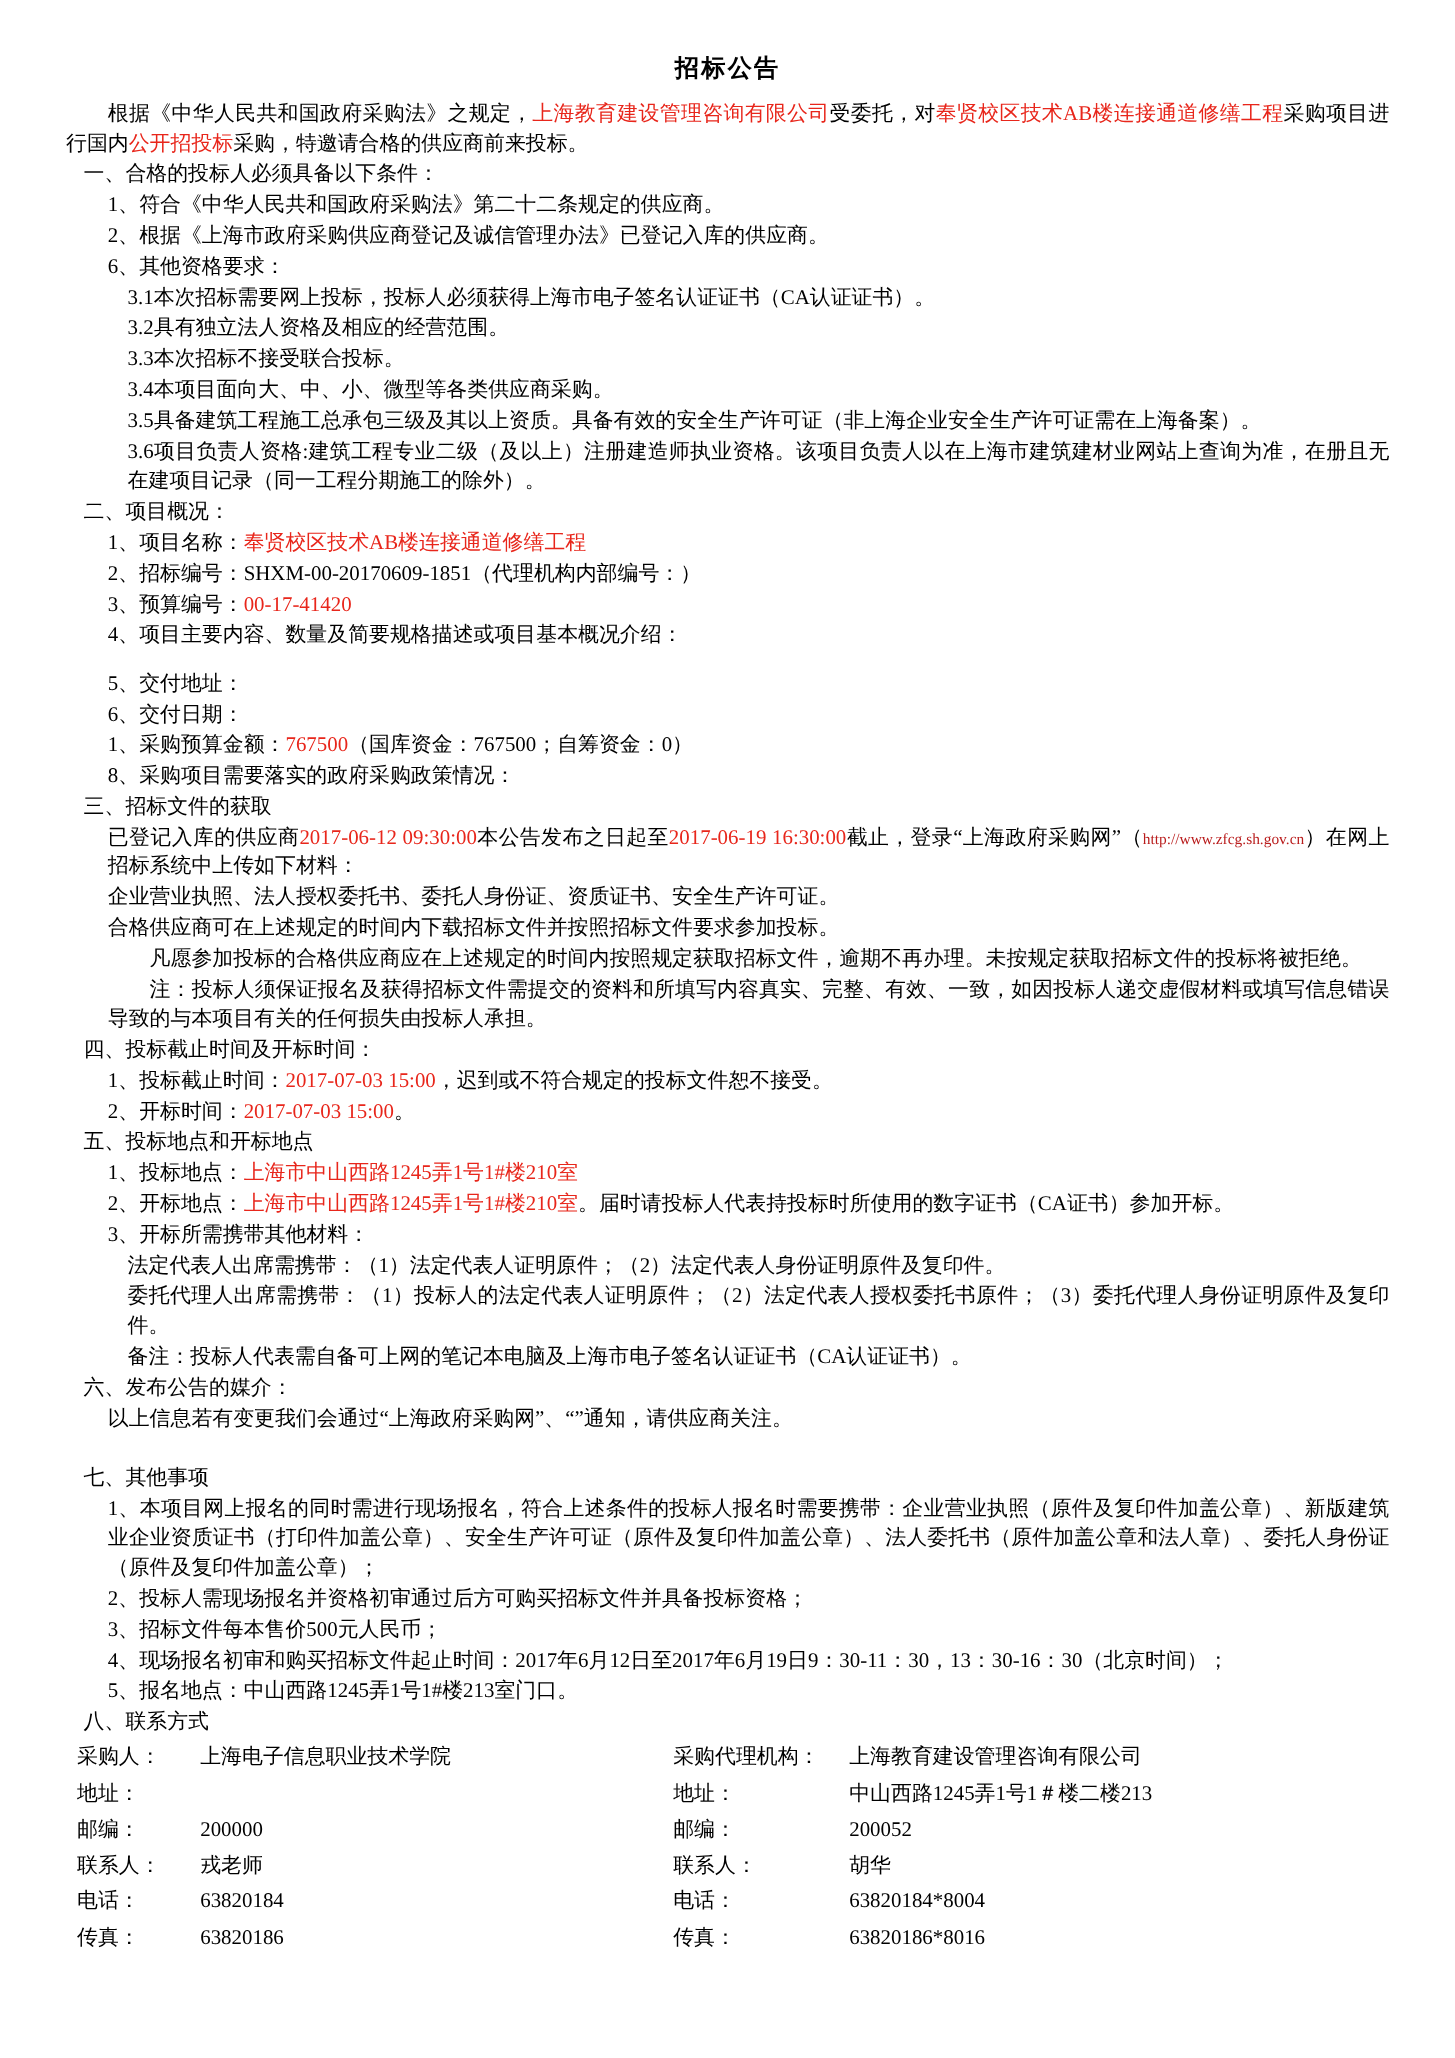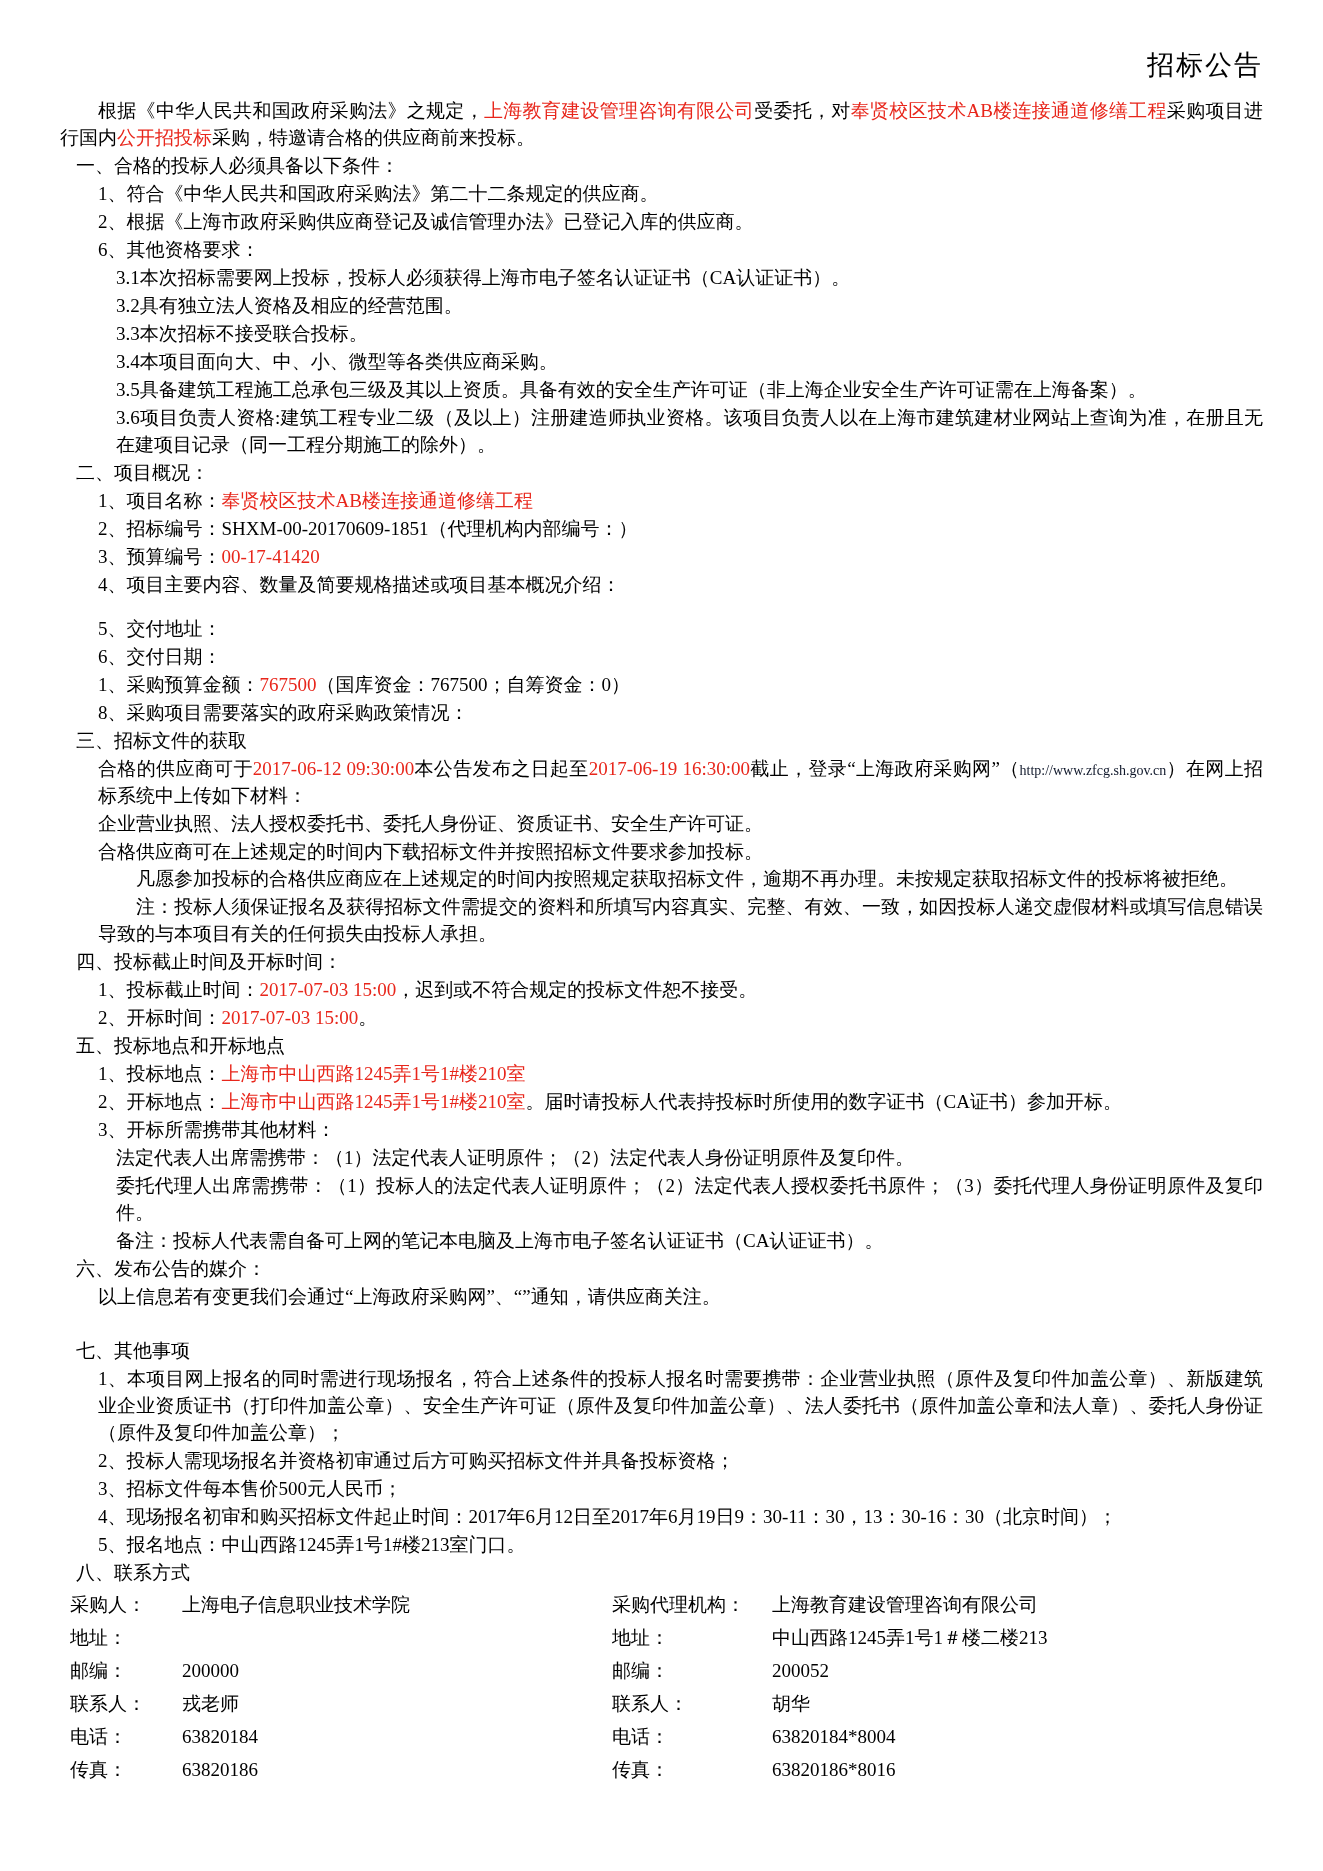--- a/index.html
+++ b/index.html
@@ -14,41 +14,41 @@
     color: #000000;
     font-size: 19px;
     line-height: 1.42;
   }
   .page {
     width: 1323px;
     box-sizing: border-box;
     padding: 46px 60px 30px 60px;
   }
   .doc-title {
-    text-align: right;
-    font-size: 27px;
+    text-align: center;
+    font-size: 22px;
     letter-spacing: 2px;
     margin: 0 0 14px 0;
-    font-weight: normal;
+    font-weight: bold;
   }
   .red { color: #e8261b; }
   .para {
     margin: 0 0 1px 0;
     text-align: justify;
   }
   .indent2 { text-indent: 38px; }
   .lvl0 { margin-left: 16px; }
   .lvl1 { margin-left: 38px; }
   .lvl2 { margin-left: 56px; }
   .hang1 { padding-left: 38px; text-indent: -38px; }
   .gap-m { height: 16px; }
   .gap-l { height: 26px; }
   .small-url {
     font-size: 14px;
-    color: #0f172a;
+    color: #b91c1c;
   }
   .contact-table {
     width: 100%;
     border-collapse: collapse;
     margin-top: 2px;
   }
   .contact-table td {
     padding: 3px 0;
     vertical-align: top;
     font-size: 19px;
@@ -92,21 +92,21 @@
   <div class="gap-m"></div>
   <p class="para lvl1">5、交付地址：</p>
   <p class="para lvl1">6、交付日期：</p>
   <p class="para lvl1">
     <span>1、采购预算金额：</span><span class="red">767500</span><span>（国库资金：767500；自筹资金：0）</span>
   </p>
   <p class="para lvl1">8、采购项目需要落实的政府采购政策情况：</p>
 
   <p class="para lvl0">三、招标文件的获取</p>
   <p class="para lvl1">
-    <span>合格的供应商可于</span><span class="red">2017-06-12 09:30:00</span><span>本公告发布之日起至</span><span class="red">2017-06-19 16:30:00</span><span>截止，登录“上海政府采购网”（</span><span class="small-url">http://www.zfcg.sh.gov.cn</span><span>）在网上招标系统中上传如下材料：</span>
+    <span>已登记入库的供应商</span><span class="red">2017-06-12 09:30:00</span><span>本公告发布之日起至</span><span class="red">2017-06-19 16:30:00</span><span>截止，登录“上海政府采购网”（</span><span class="small-url">http://www.zfcg.sh.gov.cn</span><span>）在网上招标系统中上传如下材料：</span>
   </p>
   <p class="para lvl1">企业营业执照、法人授权委托书、委托人身份证、资质证书、安全生产许可证。</p>
   <p class="para lvl1">合格供应商可在上述规定的时间内下载招标文件并按照招标文件要求参加投标。</p>
   <p class="para lvl1 hang1" style="padding-left:0;text-indent:38px;">凡愿参加投标的合格供应商应在上述规定的时间内按照规定获取招标文件，逾期不再办理。未按规定获取招标文件的投标将被拒绝。</p>
   <p class="para lvl1 hang1" style="padding-left:0;text-indent:38px;">注：投标人须保证报名及获得招标文件需提交的资料和所填写内容真实、完整、有效、一致，如因投标人递交虚假材料或填写信息错误导致的与本项目有关的任何损失由投标人承担。</p>
 
   <p class="para lvl0">四、投标截止时间及开标时间：</p>
   <p class="para lvl1">
     <span>1、投标截止时间：</span><span class="red">2017-07-03 15:00</span><span>，迟到或不符合规定的投标文件恕不接受。</span>
   </p>

